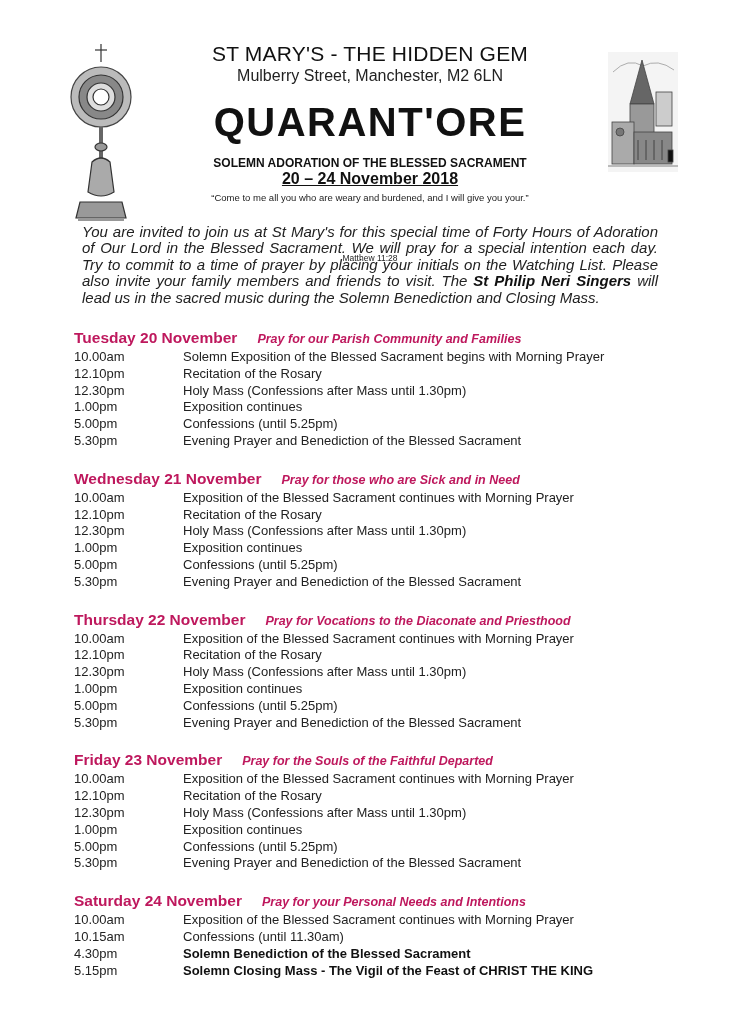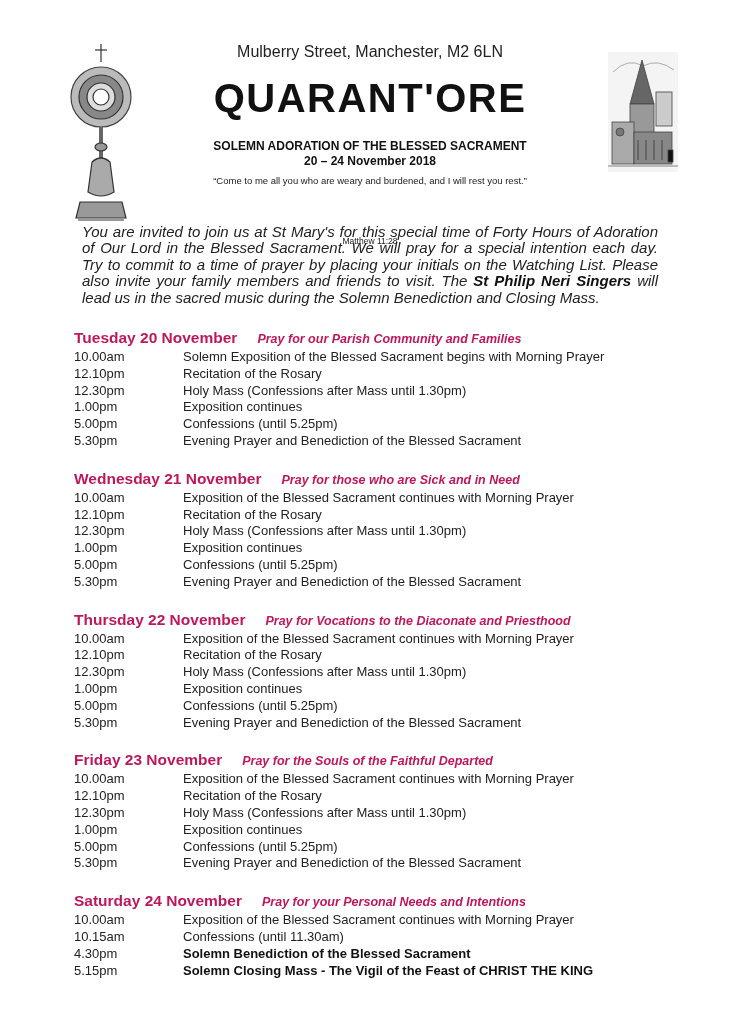--- a/index.html
+++ b/index.html
@@ -7,22 +7,22 @@
     width: 738px; height: 1024px; background: #ffffff; color: #111;
     font-family: "Liberation Sans", sans-serif; position: relative; overflow: hidden;
   }
   .page { position: absolute; left: 0; top: 0; width: 738px; height: 1024px; }
   .left-art { position: absolute; left: 68px; top: 42px; width: 66px; height: 182px; }
   .right-art { position: absolute; left: 608px; top: 52px; width: 70px; height: 120px; }
   .header { position: absolute; left: 150px; top: 42px; width: 440px; text-align: center; }
   .h-church { font-size: 21px; line-height: 24px; color: #111; letter-spacing: 0.2px; }
   .h-address { font-size: 16px; line-height: 20px; color: #222; }
   .h-title { font-size: 40px; line-height: 46px; font-weight: bold; letter-spacing: 1.5px; margin-top: 13px; }
-  .h-sub { font-size: 12px; line-height: 15px; font-weight: bold; margin-top: 18px; }
-  .h-dates { font-size: 12px; line-height: 15px; font-weight: bold; }
+  .h-sub { font-size: 12px; line-height: 15px; font-weight: bold; margin-top: 11px; }
+  .h-dates { font-size: 16px; line-height: 15px; font-weight: bold; text-decoration: underline; }
   .h-quote { font-size: 9.5px; line-height: 13px; margin-top: 5px; color: #222; }
   .h-ref { font-size: 8.5px; line-height: 12px; color: #222; margin-top: 48px; }
   .intro {
     position: absolute; left: 82px; top: 224px; width: 576px;
     font-size: 15px; line-height: 16.4px; font-style: italic; text-align: justify; color: #222;
   }
   .intro b { font-style: italic; color: #111; }
   .schedule { position: absolute; left: 74px; top: 328px; width: 600px; }
   .day { margin-bottom: 19px; }
   .day-head { font-size: 15.5px; line-height: 19px; font-weight: bold; color: #be185d; }
@@ -46,25 +46,26 @@
       <circle cx="33" cy="55" r="8" fill="#fff"></circle>
       <path d="M33 85 L33 120" stroke-width="4" stroke="#666"></path>
       <ellipse cx="33" cy="105" rx="6" ry="4" fill="#999"></ellipse>
       <path d="M24 120 Q33 112 42 120 L46 150 Q33 158 20 150 Z" fill="#aaa"></path>
       <path d="M12 160 L54 160 L58 176 L8 176 Z" fill="#999"></path>
       <line x1="10" y1="178" x2="56" y2="178"></line>
     </g>
   </svg>
 
   <div class="header">
+    <div class="h-church">ST MARY'S - THE HIDDEN GEM</div>
     <div class="h-address">Mulberry Street, Manchester, M2 6LN</div>
     <div class="h-title">QUARANT'ORE</div>
     <div class="h-sub">SOLEMN ADORATION OF THE BLESSED SACRAMENT</div>
     <div class="h-dates">20 – 24 November 2018</div>
-    <div class="h-quote">“Come to me all you who are weary and burdened, and I will rest you rest.”</div>
+    <div class="h-quote">“Come to me all you who are weary and burdened, and I will give you your.”</div>
     <div class="h-ref">Matthew 11:28</div>
   </div>
 
   <svg class="right-art" viewBox="0 0 70 120">
     <rect x="0" y="0" width="70" height="120" fill="#f4f4f4"></rect>
     <g stroke="#444" stroke-width="0.8">
       <path d="M5 20 Q20 5 35 14 Q50 6 66 18" fill="none" stroke="#999"></path>
       <path d="M34 8 L22 52 L46 52 Z" fill="#666"></path>
       <rect x="22" y="52" width="24" height="40" fill="#999"></rect>
       <rect x="48" y="40" width="16" height="34" fill="#ccc"></rect>

